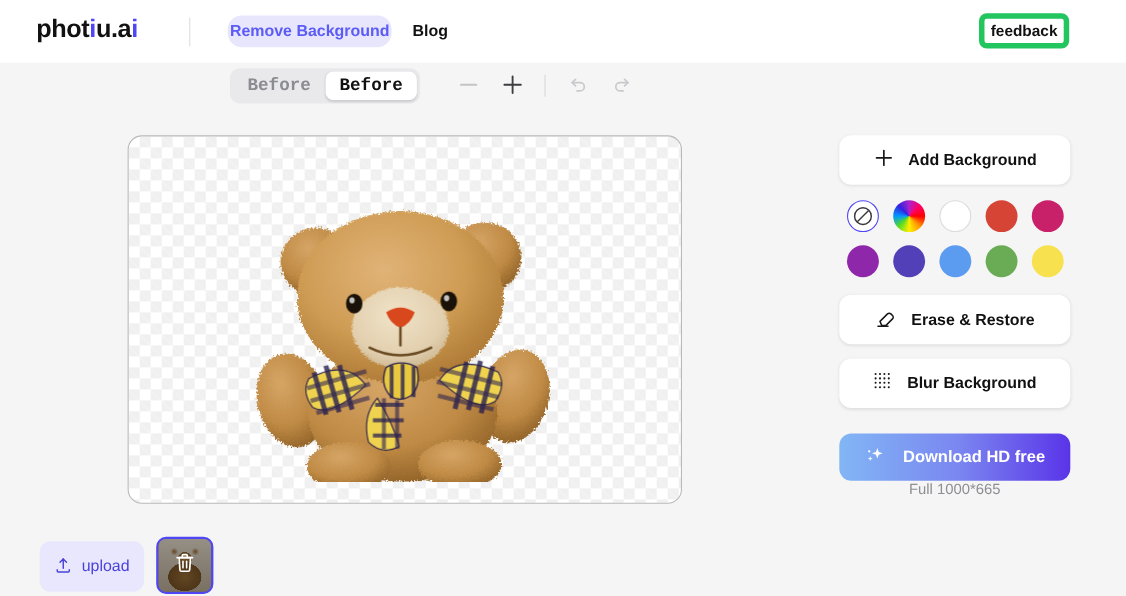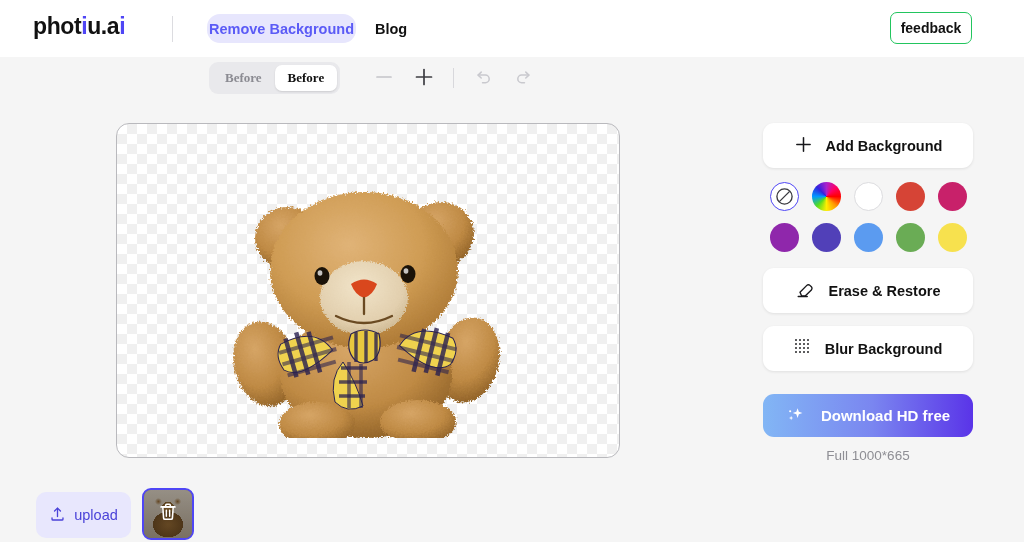--- a/index.html
+++ b/index.html
@@ -40,43 +40,43 @@
   .nav-link {
     position: absolute; left: 375px; top: 14px;
     height: 29px;
     display: flex; align-items: center;
     font-size: 14.5px; font-weight: bold; color: #111;
     cursor: pointer; text-decoration: none;
   }
   .feedback-btn {
     position: absolute; right: 52px; top: 12px;
     width: 82px; height: 32px;
-    background: #fff; border: 1px solid #22c55e;
+    background: #fff; border: 5px solid #22c55e;
     border-radius: 7px;
     font-size: 14px; font-weight: bold; color: #111;
     font-family: "Liberation Sans", sans-serif;
     cursor: pointer;
   }
 
   
   .toolbar {
     position: absolute; left: 209px; top: 62px;
     display: flex; align-items: center; gap: 0;
   }
   .seg {
     display: flex; align-items: center;
     background: #e9e9ec; border-radius: 9px; padding: 3px;
     height: 32px;
   }
   .seg-item {
     height: 26px; padding: 0 13px;
     display: flex; align-items: center; justify-content: center;
-    font-size: 13px; font-weight: bold; color: #8b8b92;
+    font-size: 16px; font-weight: bold; color: #8b8b92;
     border-radius: 7px; cursor: pointer; border: none; background: transparent;
-    font-family: Liberation Serif, serif;
+    font-family: Liberation Mono, monospace;
   }
   .seg-item.active {
     background: #ffffff; color: #111;
     box-shadow: 0 1px 2px rgba(0,0,0,.12);
   }
   .tool-icon {
     width: 40px; height: 32px;
     display: flex; align-items: center; justify-content: center;
     cursor: pointer; background: transparent; border: none;
   }
@@ -135,21 +135,21 @@
 
   .download-btn {
     width: 210px; height: 43px; margin-top: 23px;
     border: none; border-radius: 11px;
     background: linear-gradient(90deg, #82b6f5 0%, #7a86f0 52%, #5a34e8 100%);
     color: #ffffff; font-size: 15px; font-weight: bold;
     display: flex; align-items: center; justify-content: center; gap: 16px;
     cursor: pointer; font-family: "Liberation Sans", sans-serif;
   }
   .size-label {
-    width: 210px; margin-top: 11px; text-align: center;
+    width: 210px; text-align: center;
     font-size: 13.5px; color: #8e8e94;
   }
 
   
   .upload-btn {
     position: absolute; left: 36px; top: 492px;
     width: 95px; height: 46px;
     background: #e8e7fd; border: none; border-radius: 10px;
     display: flex; align-items: center; justify-content: center; gap: 8px;
     font-size: 14.5px; color: #4a42d8; cursor: pointer;

